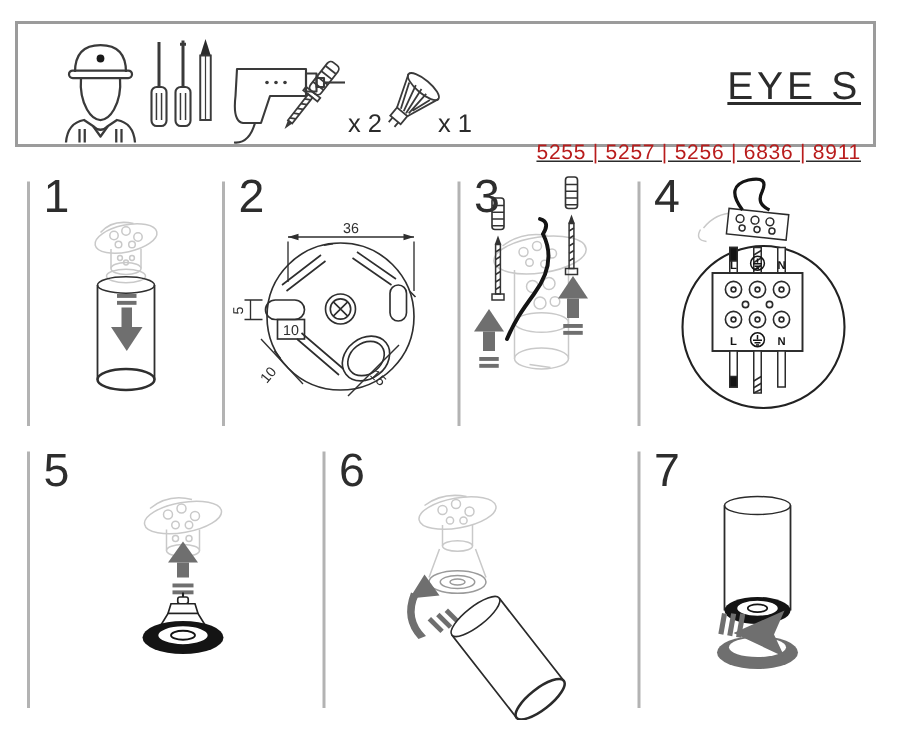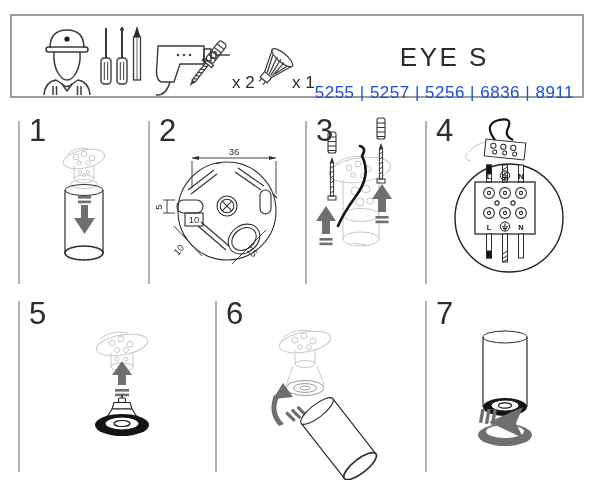--- a/index.html
+++ b/index.html
@@ -4,23 +4,23 @@
 <style>
   html,body{margin:0;padding:0;background:#fff;}
   body{width:600px;height:488px;position:relative;overflow:hidden;
        font-family:"Liberation Sans", sans-serif;color:#2b2b2b;}
   .page{position:absolute;inset:0;background:#fff;}
 
   
   .header-box{position:absolute;left:10px;top:14px;width:574px;height:84px;
               border:2px solid #9b9b9b;box-sizing:border-box;background:#fff;}
   .hdr-svg{position:absolute;left:8px;top:2px;width:322px;height:78px;}
-  .hdr-text{position:absolute;right:8px;top:28px;text-align:center;line-height:1;}
+  .hdr-text{position:absolute;right:8px;top:28px;text-align:right;line-height:1;text-decoration:underline;}
   .hdr-title{font-size:26px;font-weight:500;letter-spacing:2.5px;color:#2b2b2b;}
-  .hdr-models{margin-top:14px;font-size:17px;letter-spacing:.5px;color:#1d4ed8;}
+  .hdr-models{margin-top:24px;font-size:14px;letter-spacing:.5px;color:#b91c1c;}
 
   
   .step{position:absolute;}
   .divider{position:absolute;left:0;width:2px;background:#b3b3b3;}
   .r1 .divider{top:9px;height:163px;}
   .r2 .divider{top:6px;height:171px;}
   .num{position:absolute;left:11px;top:3px;font-size:31px;font-weight:400;color:#2d2d2d;line-height:1;}
   .draw{position:absolute;left:0;top:0;width:100%;height:100%;}
 
   #step1{left:18px;top:112px;width:130px;height:178px;}

